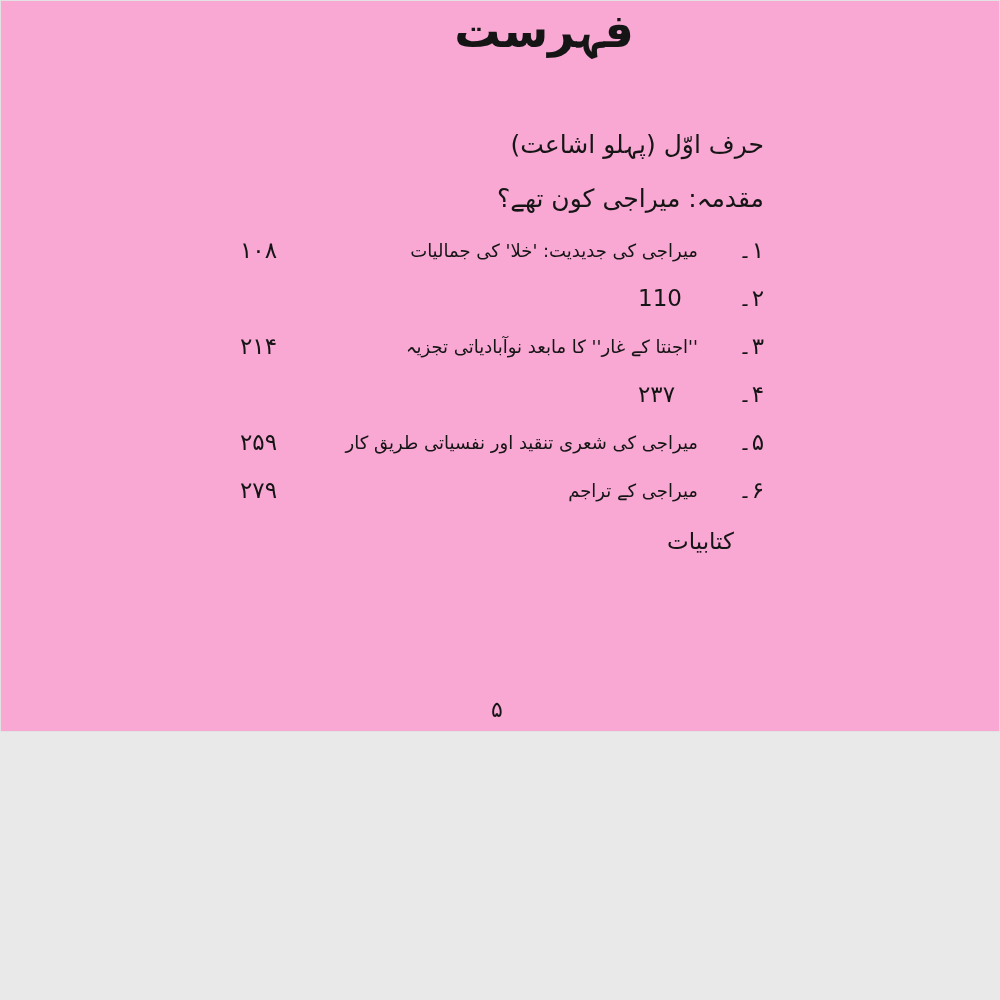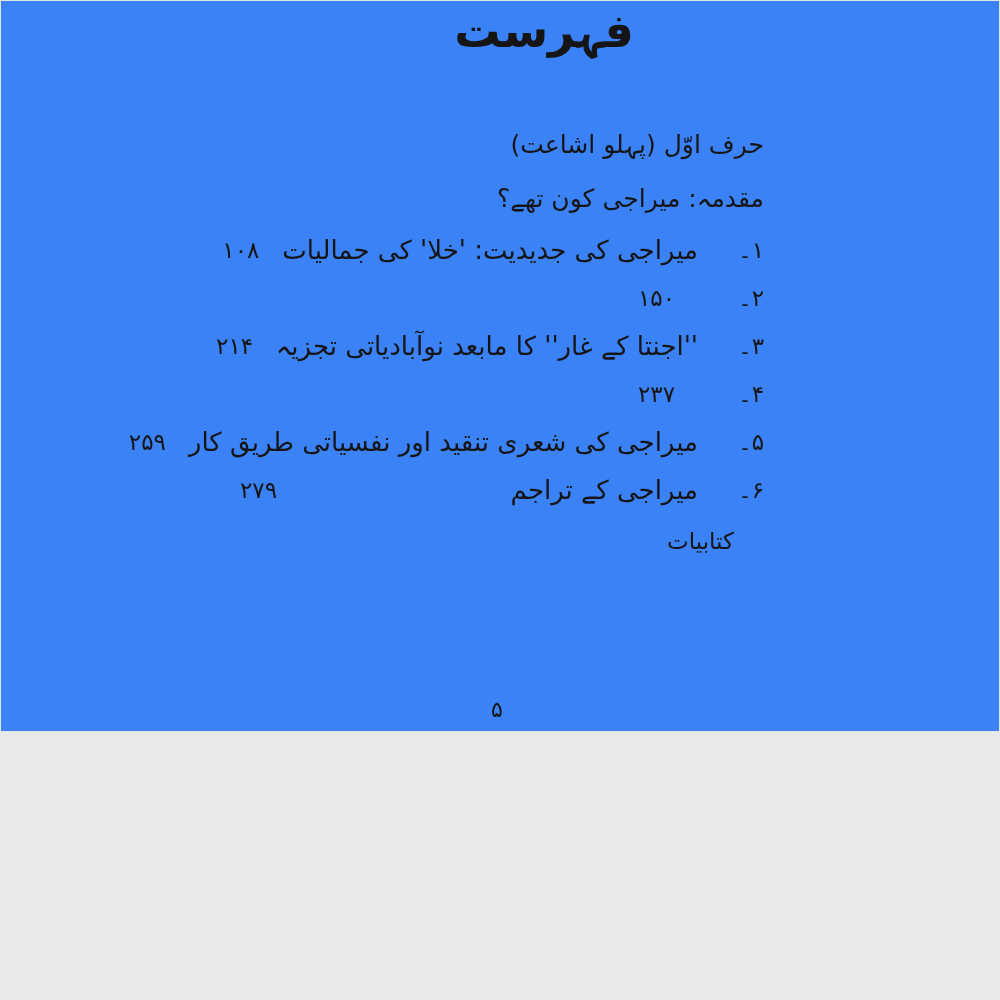--- a/index.html
+++ b/index.html
@@ -5,21 +5,21 @@
   html, body {
     margin: 0;
     padding: 0;
     background: #e9e9e9;
   }
   .page {
     position: relative;
     width: 1000px;
     height: 732px;
     margin: 0 auto;
-    background: #3b82f6;
+    background: #f9a8d4;
     color: #151515;
     font-family: "DejaVu Sans", sans-serif;
     box-shadow: inset 0 0 0 1px #e2e2e2;
     overflow: hidden;
   }
   
   .doc-title {
     position: absolute;
     top: 0px;
     left: 88px;
@@ -54,21 +54,21 @@
     direction: rtl;
   }
   .toc-row .num {
     width: 66px;
     flex: 0 0 66px;
     font-size: 23px;
     text-align: right;
   }
   .toc-row .item-title {
     flex: 1 1 auto;
-    font-size: 26px;
+    font-size: 18px;
     text-align: right;
     white-space: nowrap;
   }
   .toc-row .pg {
     flex: 0 0 60px;
     min-width: 60px;
     font-size: 23px;
     text-align: left;
   }
   .toc-biblio {
@@ -102,21 +102,21 @@
     <div class="toc-heading">مقدمہ: میراجی کون تھے؟</div>
 
     <div class="toc-row">
       <span class="num">۱۔</span>
       <span class="item-title">میراجی کی جدیدیت: 'خلا' کی جمالیات</span>
       <span class="pg">۱۰۸</span>
     </div>
 
     <div class="toc-row">
       <span class="num">۲۔</span>
-      <span class="pg">۱۵۰</span>
+      <span class="pg">110</span>
     </div>
 
     <div class="toc-row">
       <span class="num">۳۔</span>
       <span class="item-title">''اجنتا کے غار'' کا مابعد نوآبادیاتی تجزیہ</span>
       <span class="pg">۲۱۴</span>
     </div>
 
     <div class="toc-row">
       <span class="num">۴۔</span>

